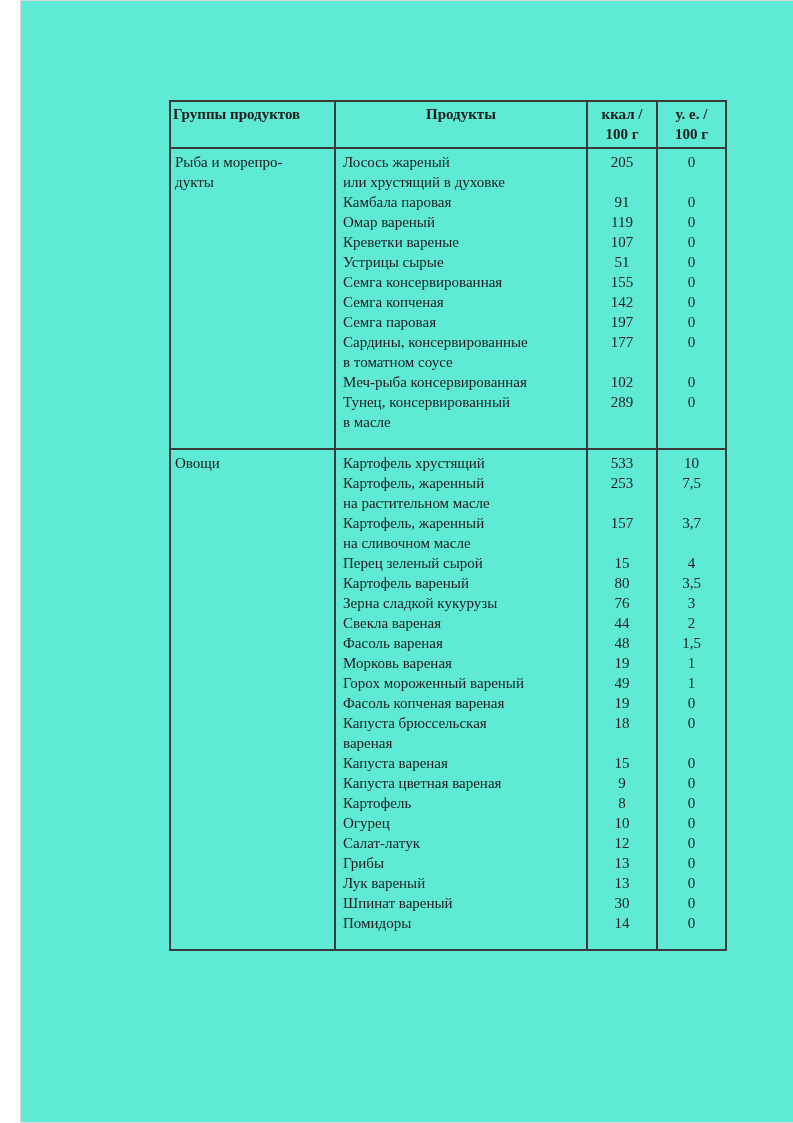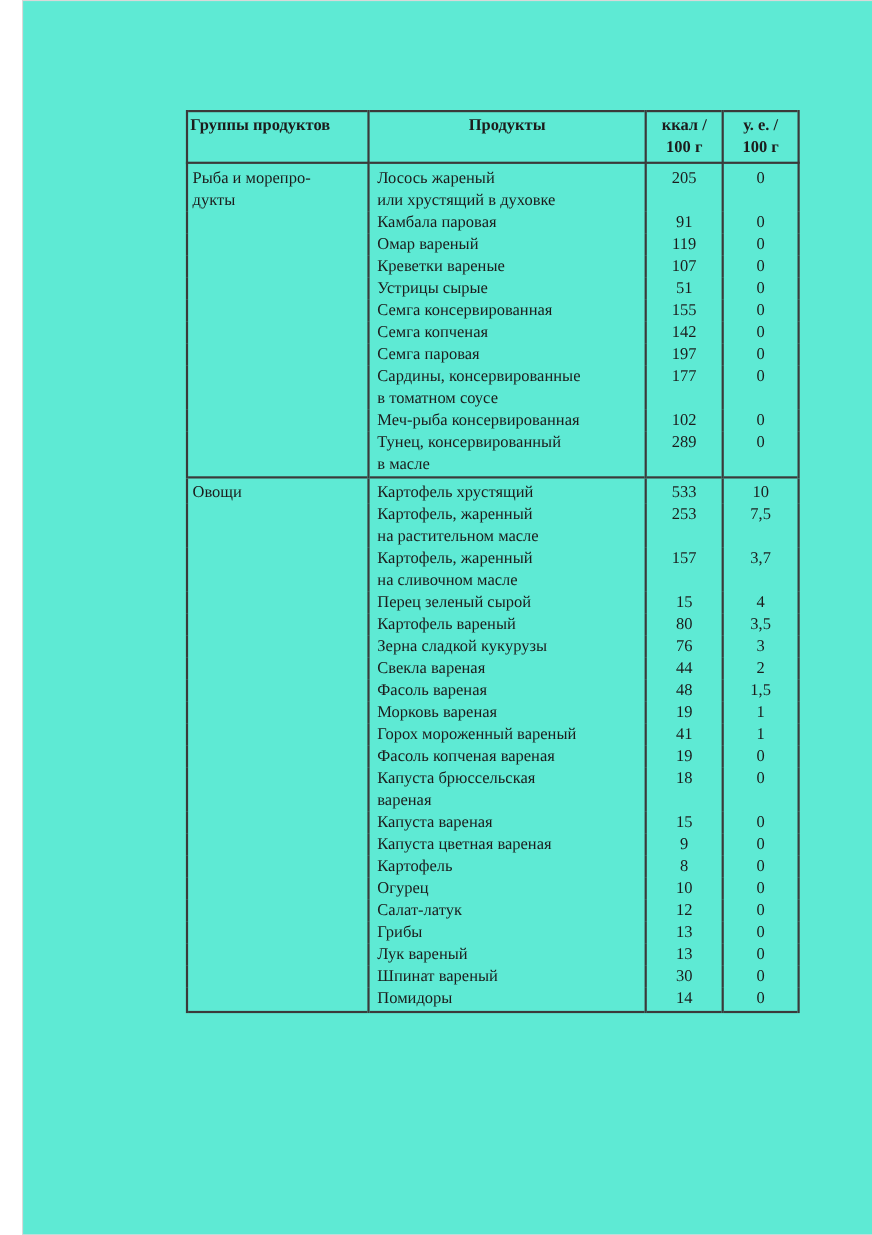--- a/index.html
+++ b/index.html
@@ -59,21 +59,21 @@
     padding: 3px 2px 0 4px;
   }
   td.name-cell {
     text-align: left;
     padding: 0 4px 0 7px;
   }
   td.num-cell {
     text-align: center;
   }
   tr.group-first td { border-top: 2px solid #3a3a3a; padding-top: 3px; }
-  tr.group-last  td { padding-bottom: 1px; }
+  tr.group-last  td { padding-bottom: 16px; }
 </style>
 </head>
 <body>
 
 <div class="page">
   <table class="food-table">
     <colgroup>
       <col class="c1">
         <col class="c2">
         <col class="c3">
@@ -193,21 +193,21 @@
           <td class="num-cell">48</td>
           <td class="num-cell">1,5</td>
         </tr>
         <tr class="">
           <td class="name-cell">Морковь вареная</td>
           <td class="num-cell">19</td>
           <td class="num-cell">1</td>
         </tr>
         <tr class="">
           <td class="name-cell">Горох мороженный вареный</td>
-          <td class="num-cell">41</td>
+          <td class="num-cell">49</td>
           <td class="num-cell">1</td>
         </tr>
         <tr class="">
           <td class="name-cell">Фасоль копченая вареная</td>
           <td class="num-cell">19</td>
           <td class="num-cell">0</td>
         </tr>
         <tr class="">
           <td class="name-cell">Капуста брюссельская
 вареная</td>

